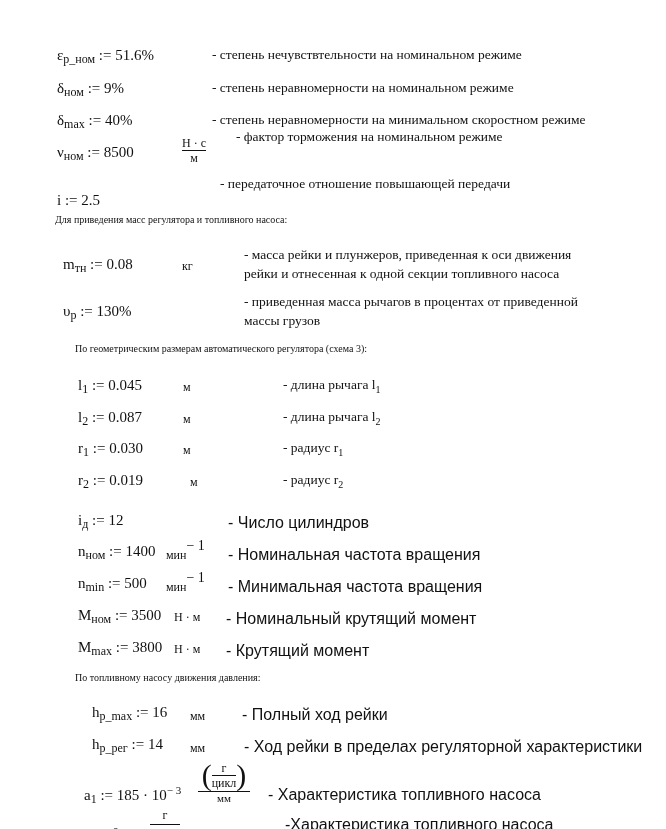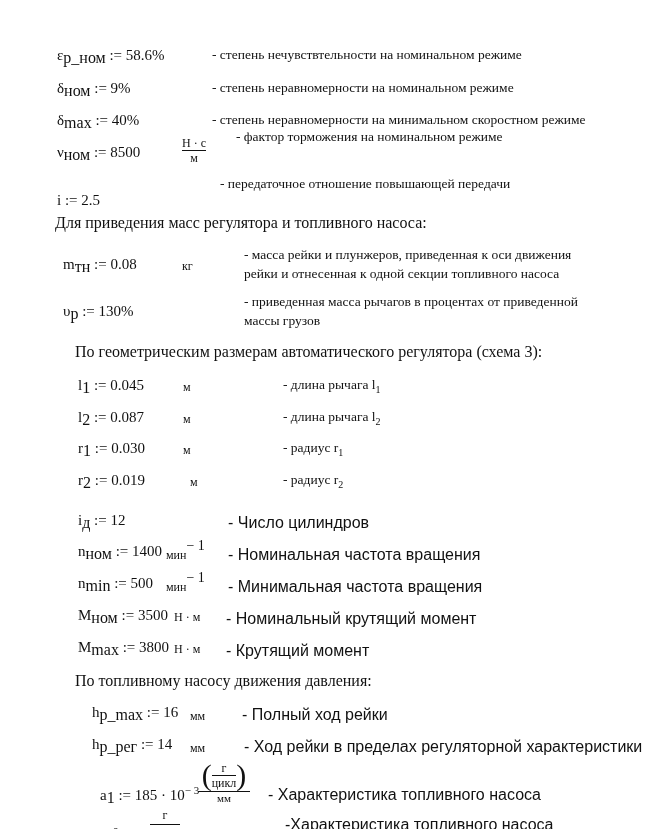--- a/index.html
+++ b/index.html
@@ -1,34 +1,34 @@
 <!DOCTYPE html>
 <html><head>
 <meta charset="utf-8">
 <style>
   html, body { margin:0; padding:0; background:#ffffff; }
   body { width:666px; height:829px; overflow:hidden; position:relative;
          font-family:"Liberation Serif", serif; color:#111; }
   .abs { position:absolute; white-space:nowrap; }
   .var { font-size:15px; }
-  .var sub { font-size:16px; vertical-align:-3px; }
+  .var sub { font-size:12px; vertical-align:-3px; }
   .var sup { font-size:11px; vertical-align:6px; }
   .unit { font-size:12px; }
   .desc { font-size:13.5px; }
   .sans { font-family:"Liberation Sans", sans-serif; font-size:16px; }
-  .heading { font-size:16px; }
+  .heading { font-size:10px; }
   .frac { display:inline-flex; flex-direction:column; align-items:center; font-size:12px; line-height:14px; }
   .frac .bar { border-top:1px solid #111; width:100%; }
   .paren { font-size:30px; line-height:30px; font-weight:100; }
 </style>
 </head>
 <body>
 
 <div class="abs var" style="left:57px;top:47px">
-  <span>ε</span><sub>р_ном</sub> := <span>58.6%</span>
+  <span>ε</span><sub>р_ном</sub> := <span>51.6%</span>
 </div>
 <div class="abs desc" style="left:212px;top:47px">- степень нечувствтельности на номинальном режиме</div>
 
 <div class="abs var" style="left:57px;top:80px">
   <span>δ</span><sub>ном</sub> := <span>9%</span>
 </div>
 <div class="abs desc" style="left:212px;top:80px">- степень неравномерности на номинальном режиме</div>
 
 <div class="abs var" style="left:57px;top:112px">
   <span>δ</span><sub>max</sub> := <span>40%</span>
@@ -127,21 +127,21 @@
 </div>
 <div class="abs unit" style="left:190px;top:709px">мм</div>
 <div class="abs sans" style="left:242px;top:706px">- Полный ход рейки</div>
 
 <div class="abs var" style="left:92px;top:736px">
   <span>h</span><sub>р_рег</sub> := <span>14</span>
 </div>
 <div class="abs unit" style="left:190px;top:741px">мм</div>
 <div class="abs sans" style="left:244px;top:738px">- Ход рейки в пределах регуляторной характеристики</div>
 
-<div class="abs var" style="left:100px;top:784px">
+<div class="abs var" style="left:84px;top:784px">
   <span>a</span><sub>1</sub> := <span>185 · 10</span><sup>− 3</sup>
 </div>
 <div class="abs" style="left:198px;top:760px;width:52px">
   <div style="display:flex;align-items:center;justify-content:center">
     <span class="paren">(</span>
     <div class="frac">
       <span>г</span>
       <span class="bar"></span>
       <span>цикл</span>
     </div>

